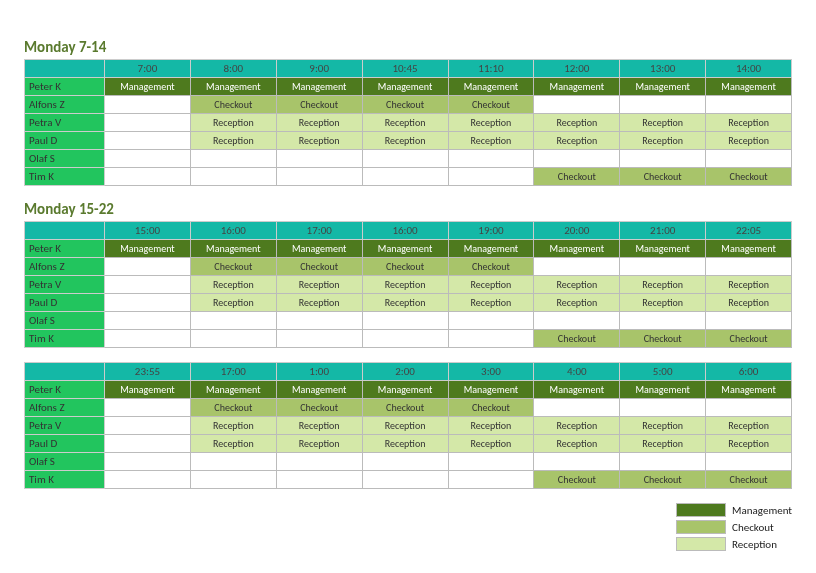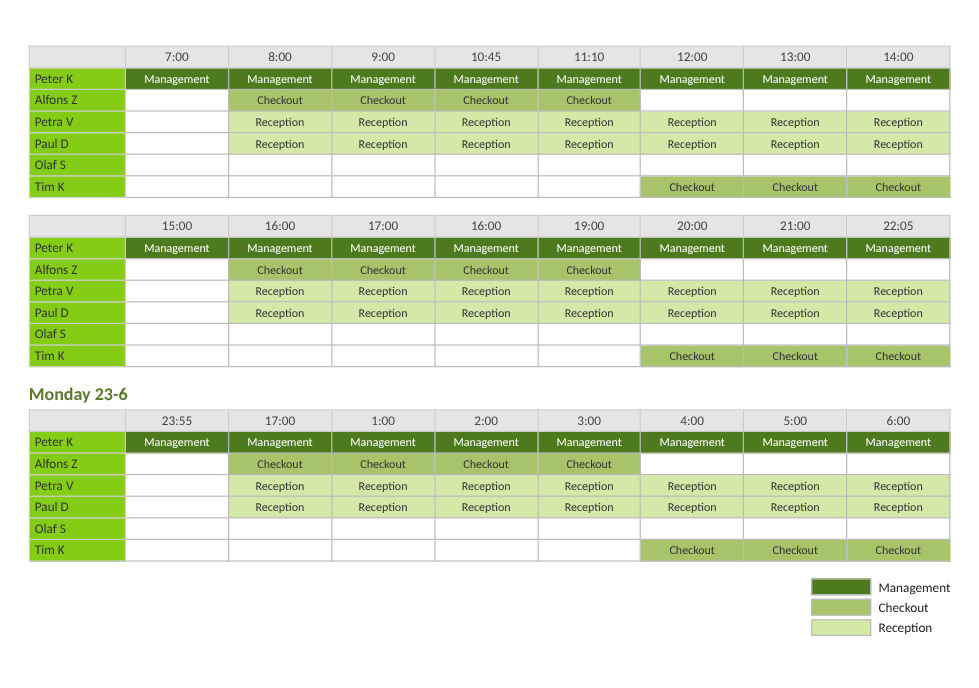--- a/index.html
+++ b/index.html
@@ -46,29 +46,29 @@
       font-size: 11px;
     }
     th, td {
       border: 1px solid #bbb;
       padding: 2px 4px;
       text-align: center;
       white-space: nowrap;
       height: 18px;
     }
     th {
-      background: #e5e5e5;
+      background: #14b8a6;
       font-weight: normal;
       color: #444;
       border-color: #ccc;
     }
     td.name-cell {
       text-align: left;
       width: 80px;
-      background: #84cc16;
+      background: #22c55e;
       color: #333;
       font-weight: normal;
       border-color: #ccc;
     }
     td.empty {
       background: #fff;
     }
     td.mgmt {
       background: #4e7a1e;
       color: #fff;
@@ -116,20 +116,21 @@
 <div class="header-area">
   <div class="main-title"></div>
   <div class="week-info">
     <div></div>
     <div></div>
   </div>
 </div>
 
 <div id="sections-container">
     <div class="section">
+      <div class="section-title">Monday 7-14</div>
       <table>
         <thead>
           <tr>
             <th style="width: 80px;"></th>
             <th>7:00</th>
             <th>8:00</th>
             <th>9:00</th>
             <th>10:45</th>
             <th>11:10</th>
             <th>12:00</th>
@@ -201,20 +202,21 @@
             <td class="empty"></td>
             <td class="empty"></td>
             <td class="checkout">Checkout</td>
             <td class="checkout">Checkout</td>
             <td class="checkout">Checkout</td>
           </tr>
         </tbody>
       </table>
     </div>
     <div class="section">
+      <div class="section-title">Monday 15-22</div>
       <table>
         <thead>
           <tr>
             <th style="width: 80px;"></th>
             <th>15:00</th>
             <th>16:00</th>
             <th>17:00</th>
             <th>16:00</th>
             <th>19:00</th>
             <th>20:00</th>
@@ -286,21 +288,20 @@
             <td class="empty"></td>
             <td class="empty"></td>
             <td class="checkout">Checkout</td>
             <td class="checkout">Checkout</td>
             <td class="checkout">Checkout</td>
           </tr>
         </tbody>
       </table>
     </div>
     <div class="section">
-      <div class="section-title">Monday 23-6</div>
       <table>
         <thead>
           <tr>
             <th style="width: 80px;"></th>
             <th>23:55</th>
             <th>17:00</th>
             <th>1:00</th>
             <th>2:00</th>
             <th>3:00</th>
             <th>4:00</th>

